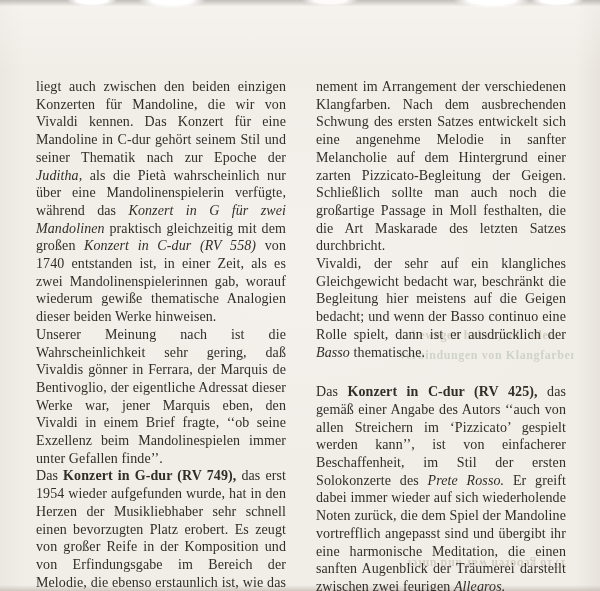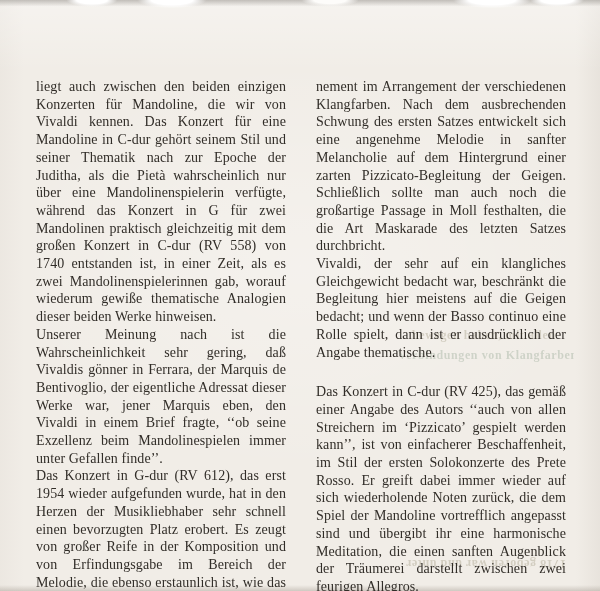--- a/index.html
+++ b/index.html
@@ -54,22 +54,22 @@
     color: #312d28;
     font-size: 14px;
     line-height: 17.7px;
     text-align: justify;
     -webkit-hyphens: auto;
     hyphens: auto;
     letter-spacing: 0.1px;
   }
   .para { margin: 0; }
   .para.gap { margin-top: 22px; }
-  .it { }
-  .bd { font-weight: normal; }
+  .it { font-style: italic; }
+  .bd { font-weight: bold; }
   
   .bleed-layer { position: absolute; inset: 0; pointer-events: none; }
   .bleed {
     position: absolute;
     font-size: 12px;
     font-weight: bold;
     letter-spacing: 0.6px;
     opacity: 0.30;
     filter: blur(0.7px);
     text-align: justify;
@@ -88,20 +88,20 @@
 <div class="bleed-layer">
     <div class="bleed" style="left: 412px; top: 328px; width: 162px; color: rgb(140, 132, 104);">bewegen haben, mit allen</div>
     <div class="bleed" style="left: 398px; top: 348px; width: 176px; color: rgb(127, 150, 127);">Verbindungen von Klangfarben zu</div>
     <div class="bleed rot" style="left: 398px; top: 556px; width: 168px; color: rgb(140, 132, 104);">1718 geboren war und unter</div>
   </div>
 
 <div class="columns">
   <div class="col" lang="de">
       <p class="para"><span class="">liegt auch zwischen den beiden einzigen Konzerten für Mandoline, die wir von Vivaldi kennen. Das Konzert für eine Mandoline in C-dur gehört seinem Stil und seiner Thematik nach zur Epoche der </span><span class="it">Juditha,</span><span class=""> als die Pietà wahrscheinlich nur über eine Mandolinenspielerin verfügte, während das </span><span class="it">Konzert in G für zwei Mandolinen</span><span class=""> praktisch gleichzeitig mit dem großen </span><span class="it">Konzert in C-dur (RV 558)</span><span class=""> von 1740 entstanden ist, in einer Zeit, als es zwei Mandolinenspielerinnen gab, worauf wiederum gewiße thematische Analogien dieser beiden Werke hinweisen.</span></p>
       <p class="para"><span class="">Unserer Meinung nach ist die Wahrscheinlichkeit sehr gering, daß Vivaldis gönner in Ferrara, der Marquis de Bentivoglio, der eigentliche Adressat dieser Werke war, jener Marquis eben, den Vivaldi in einem Brief fragte, ‘‘ob seine Exzellenz beim Mandolinespielen immer unter Gefallen finde’’.</span></p>
-      <p class="para"><span class="">Das </span><span class="bd">Konzert in G-dur (RV 612),</span><span class=""> das erst 1954 wieder aufgefunden wurde, hat in den Herzen der Musikliebhaber sehr schnell einen bevorzugten Platz erobert. Es zeugt von großer Reife in der Komposition und von Erfindungsgabe im Bereich der Melodie, die ebenso erstaunlich ist, wie das Raffi-</span></p>
+      <p class="para"><span class="">Das </span><span class="bd">Konzert in G-dur (RV 749),</span><span class=""> das erst 1954 wieder aufgefunden wurde, hat in den Herzen der Musikliebhaber sehr schnell einen bevorzugten Platz erobert. Es zeugt von großer Reife in der Komposition und von Erfindungsgabe im Bereich der Melodie, die ebenso erstaunlich ist, wie das Raffi-</span></p>
     </div>
   <div class="col" lang="de">
       <p class="para"><span class="">nement im Arrangement der verschiedenen Klangfarben. Nach dem ausbrechenden Schwung des ersten Satzes entwickelt sich eine angenehme Melodie in sanfter Melancholie auf dem Hintergrund einer zarten Pizzicato-Begleitung der Geigen. Schließlich sollte man auch noch die großartige Passage in Moll festhalten, die die Art Maskarade des letzten Satzes durchbricht.</span></p>
-      <p class="para"><span class="">Vivaldi, der sehr auf ein klangliches Gleichgewicht bedacht war, beschränkt die Begleitung hier meistens auf die Geigen bedacht; und wenn der Basso continuo eine Rolle spielt, dann ist er ausdrücklich der </span><span class="it">Angabe</span><span class=""> thematische.</span></p>
+      <p class="para"><span class="">Vivaldi, der sehr auf ein klangliches Gleichgewicht bedacht war, beschränkt die Begleitung hier meistens auf die Geigen bedacht; und wenn der Basso continuo eine Rolle spielt, dann ist er ausdrücklich der </span><span class="it">Basso</span><span class=""> thematische.</span></p>
       <p class="para gap"><span class="">Das </span><span class="bd">Konzert in C-dur (RV 425),</span><span class=""> das gemäß einer Angabe des Autors ‘‘auch von allen Streichern im ‘Pizzicato’ gespielt werden kann’’, ist von einfacherer Beschaffenheit, im Stil der ersten Solokonzerte des </span><span class="it">Prete Rosso.</span><span class=""> Er greift dabei immer wieder auf sich wiederholende Noten zurück, die dem Spiel der Mandoline vortrefflich angepasst sind und übergibt ihr eine harmonische Meditation, die einen sanften Augenblick der Träumerei darstellt zwischen zwei feurigen </span><span class="it">Allegros.</span></p>
     </div>
 </div>
 
 </body></html>

